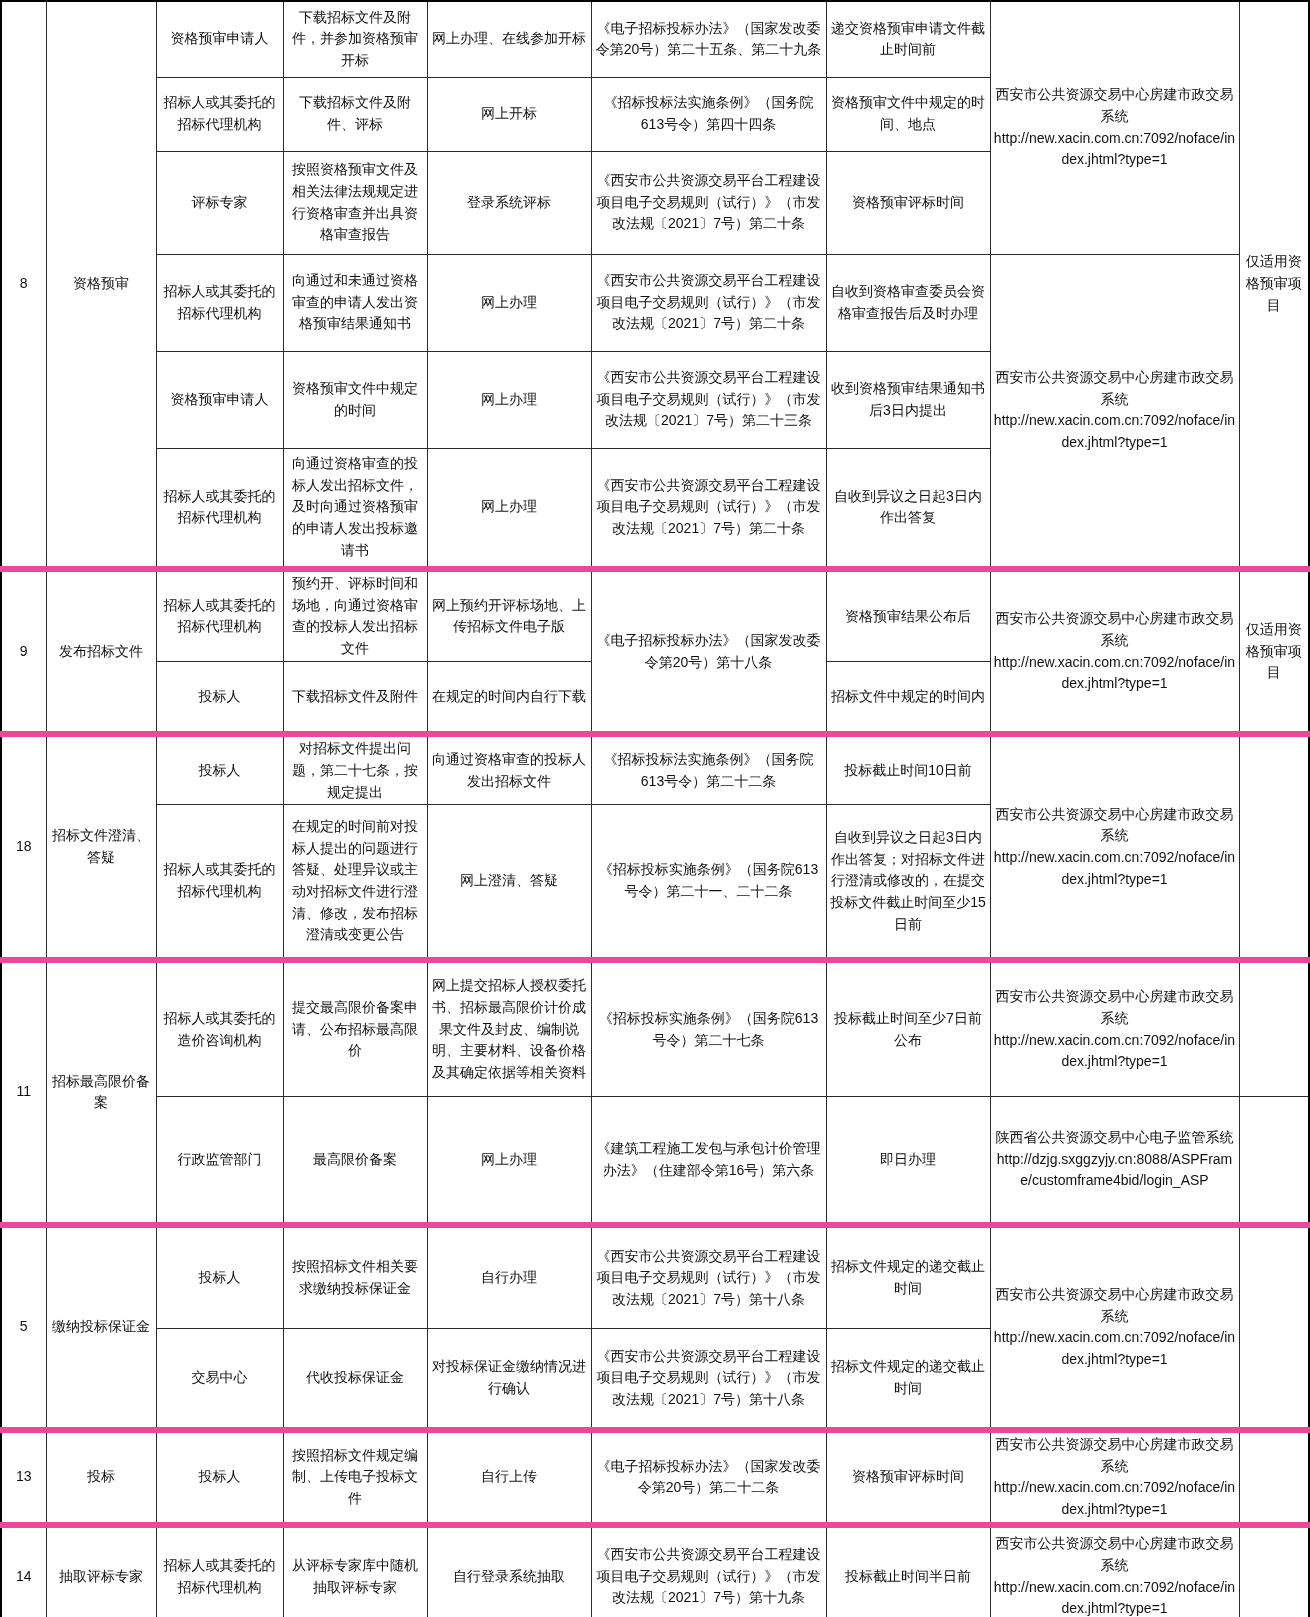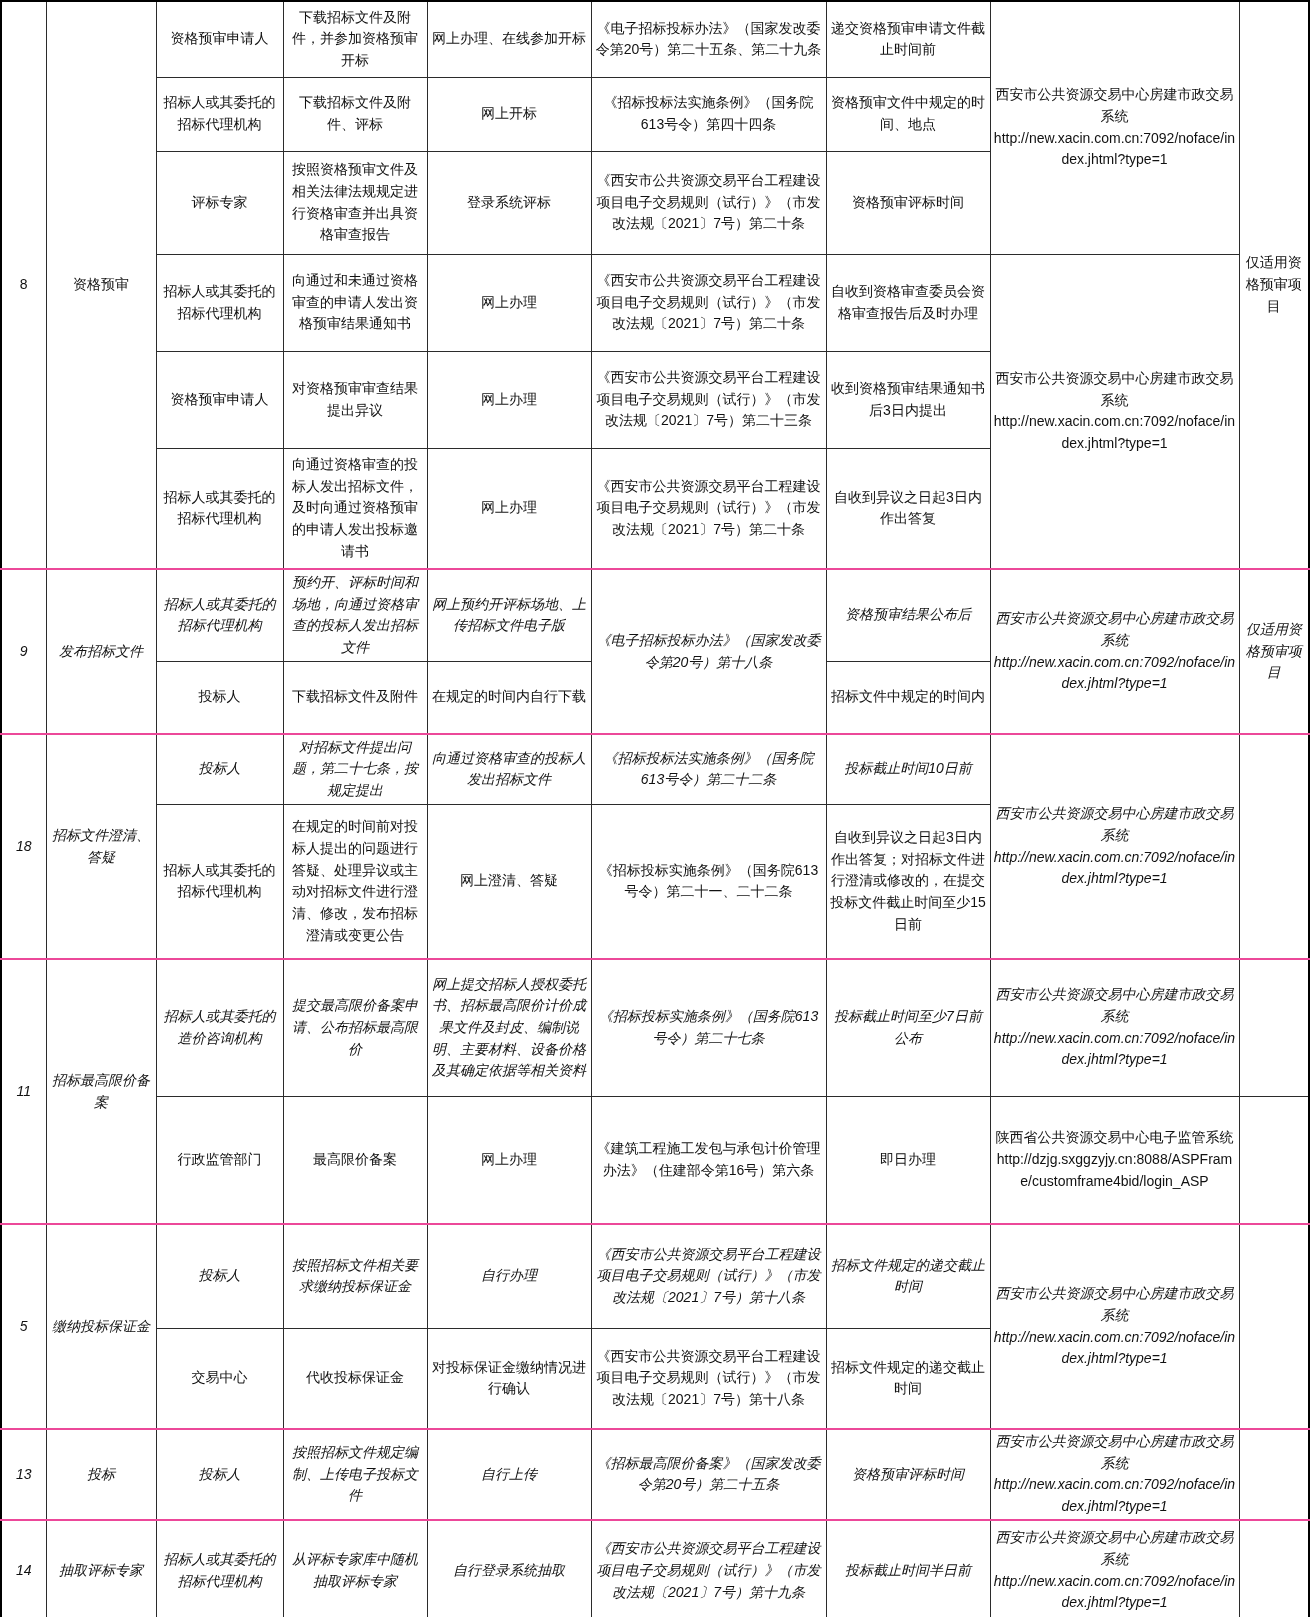--- a/index.html
+++ b/index.html
@@ -3,21 +3,21 @@
 <meta charset="utf-8">
 <style>
   html,body{margin:0;padding:0;background:#fff;}
   .page{width:1310px;height:1617px;background:#ffffff;overflow:hidden;
         font-family:"Liberation Sans","DejaVu Sans",sans-serif;}
   table.proc{border-collapse:collapse;table-layout:fixed;width:1308px;
              border:2px solid #000;}
   table.proc td{border:1px solid #2b2b2b;text-align:center;vertical-align:middle;
      padding:1px 3px;font-size:14px;line-height:1.55;color:#111;
      word-break:break-word;overflow:hidden;}
-  tr.sec > td{border-top:2px solid #ec4899;font-style:italic;}
+  tr.sec > td{border-top:6px solid #ec4899;}
   td.c-sys{padding:1px 2px;}
   .sysurl{word-break:break-all;}
 </style>
 </head>
 <body>
 
 <div class="page">
 <table class="proc">
 <colgroup>
   <col style="width:45px">
@@ -66,21 +66,21 @@
   <td>网上办理</td>
   <td>《西安市公共资源交易平台工程建设项目电子交易规则（试行）》（市发改法规〔2021〕7号）第二十条</td>
   <td>自收到资格审查委员会资格审查报告后及时办理</td>
   <td rowspan="3" class="c-sys">
     <div class="sysname">西安市公共资源交易中心房建市政交易系统</div>
     <div class="sysurl">http://new.xacin.com.cn:7092/noface/index.jhtml?type=1</div>
   </td>
 </tr>
 <tr style="height:97px">
   <td>资格预审申请人</td>
-  <td>对资格预审审查结果提出异议</td>
+  <td>资格预审文件中规定的时间</td>
   <td>网上办理</td>
   <td>《西安市公共资源交易平台工程建设项目电子交易规则（试行）》（市发改法规〔2021〕7号）第二十三条</td>
   <td>收到资格预审结果通知书后3日内提出</td>
 </tr>
 <tr style="height:121px">
   <td>招标人或其委托的招标代理机构</td>
   <td>向通过资格审查的投标人发出招标文件，及时向通过资格预审的申请人发出投标邀请书</td>
   <td>网上办理</td>
   <td>《西安市公共资源交易平台工程建设项目电子交易规则（试行）》（市发改法规〔2021〕7号）第二十条</td>
   <td>自收到异议之日起3日内作出答复</td>
@@ -177,21 +177,21 @@
   <td>《西安市公共资源交易平台工程建设项目电子交易规则（试行）》（市发改法规〔2021〕7号）第十八条</td>
   <td>招标文件规定的递交截止时间</td>
 </tr>
 
 <tr class="sec" style="height:87px">
   <td>13</td>
   <td>投标</td>
   <td>投标人</td>
   <td>按照招标文件规定编制、上传电子投标文件</td>
   <td>自行上传</td>
-  <td>《招标最高限价备案》（国家发改委令第20号）第二十五条</td>
+  <td>《电子招标投标办法》（国家发改委令第20号）第二十二条</td>
   <td>资格预审评标时间</td>
   <td class="c-sys">
     <div class="sysname">西安市公共资源交易中心房建市政交易系统</div>
     <div class="sysurl">http://new.xacin.com.cn:7092/noface/index.jhtml?type=1</div>
   </td>
   <td></td>
 </tr>
 
 <tr class="sec" style="height:102px">
   <td>14</td>

